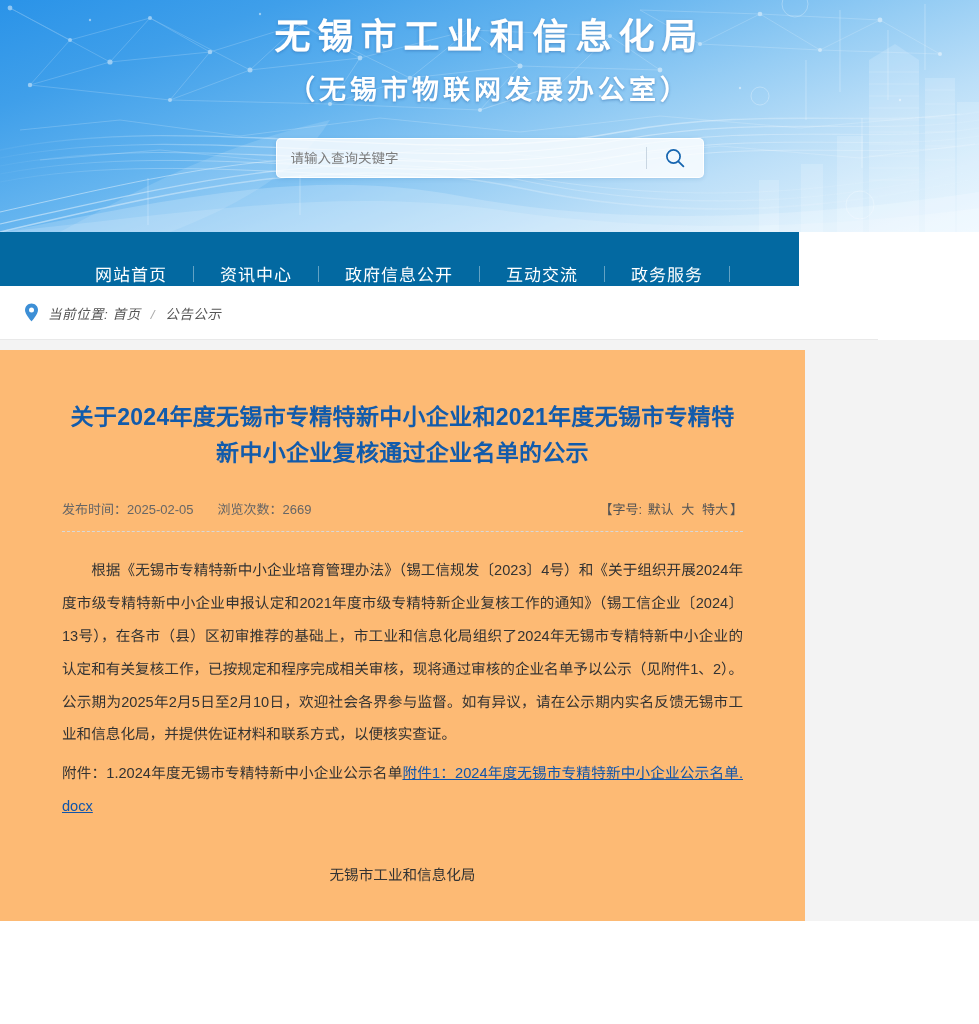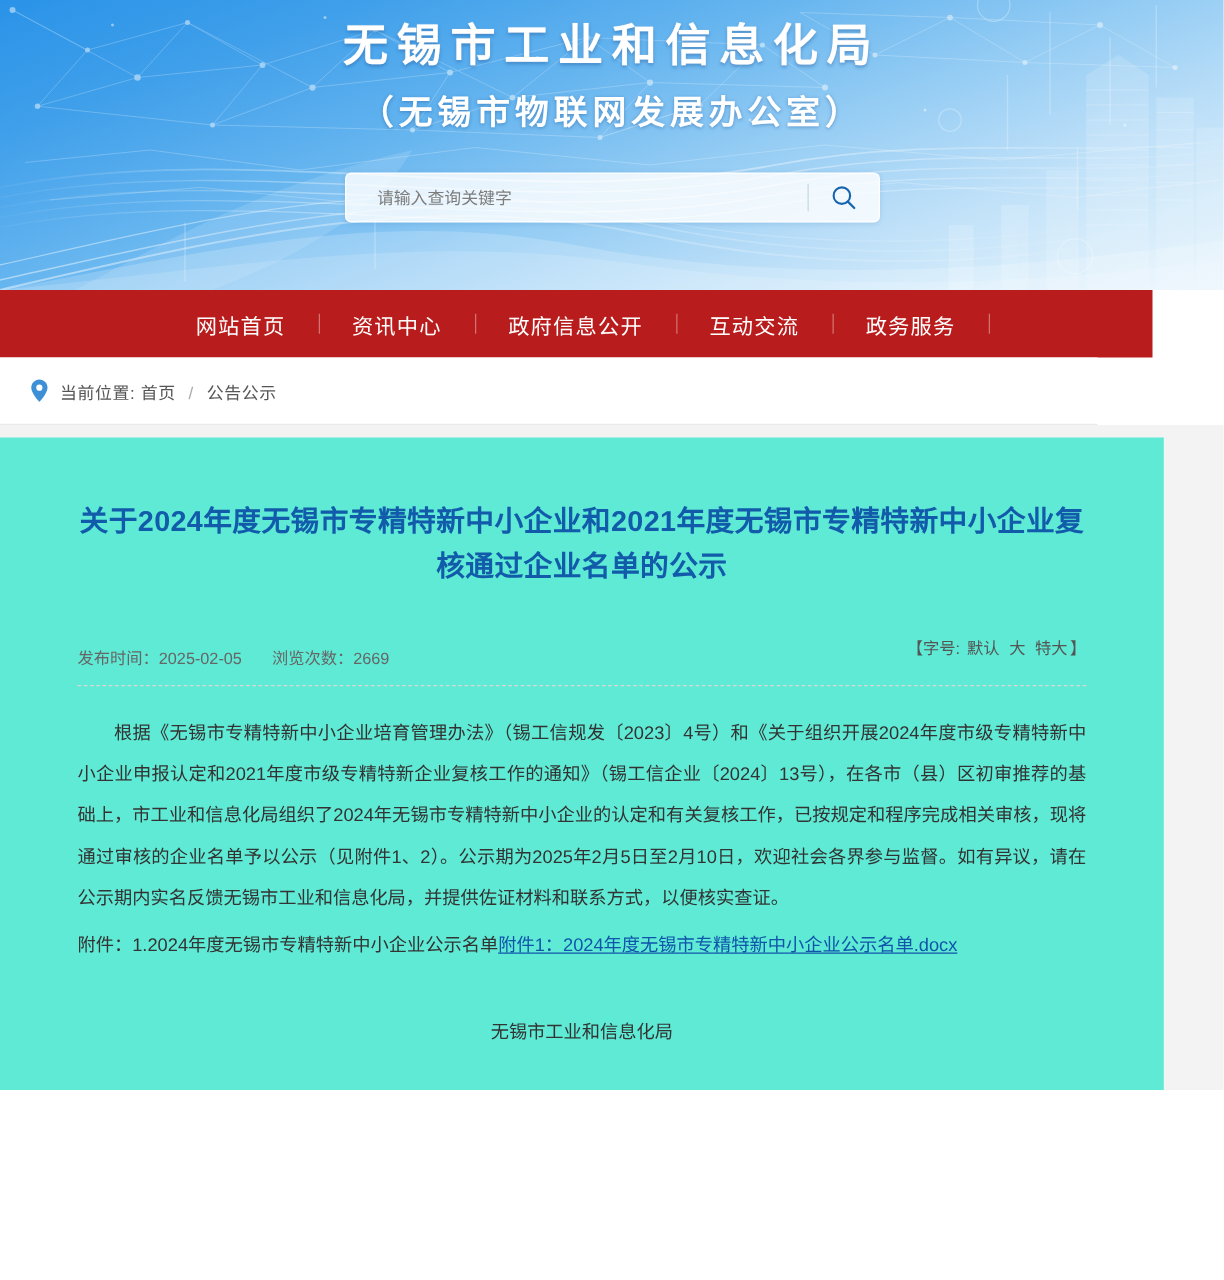--- a/index.html
+++ b/index.html
@@ -102,21 +102,21 @@
     box-shadow: 0 1px 4px rgba(40,100,170,.16);
   }
   .search-input {
     flex: 1;
     border: 0;
     outline: 0;
     background: transparent;
     font-family: "Liberation Sans", sans-serif;
     font-size: 13.5px;
     color: #4a4a4a;
-    padding: 0 25px;
+    padding: 0 14px;
     height: 100%;
   }
   .search-input::placeholder { color: #7d7d7d; }
   .search-divider {
     width: 1px;
     height: 22px;
     background: #c9d6e2;
   }
   .search-btn {
     width: 56px;
@@ -125,25 +125,25 @@
     align-items: center;
     justify-content: center;
     background: transparent;
     border: 0;
     cursor: pointer;
   }
   .search-btn svg { display: block; }
 
   
   .nav {
-    width: 922px;
+    width: 799px;
     height: 54px;
-    background: #b91c1c;
-    display: flex;
-    align-items: center;
+    background: #0369a1;
+    display: flex;
+    align-items: flex-end;
     justify-content: center;
   }
   .nav-list {
     display: flex;
     align-items: center;
     list-style: none;
   }
   .nav-item {
     color: #ffffff;
     font-size: 17px;
@@ -162,40 +162,41 @@
 
   
   .crumb-bar {
     width: 878px;
     height: 54px;
     background: #ffffff;
     display: flex;
     align-items: center;
     padding-left: 24px;
     border-bottom: 1px solid #e9e9e9;
+    font-style: italic;
   }
   .pin-icon { margin-right: 9px; display: block; }
   .crumb-text {
     font-size: 13.5px;
     color: #555;
     letter-spacing: .5px;
   }
   .crumb-link { color: #555; cursor: pointer; }
   .crumb-slash { color: #aaa; margin: 0 6px; }
   .crumb-current { color: #555; }
 
   
   .page-bg {
     width: 979px;
     background: #f3f3f3;
     padding-top: 10px;
   }
   .article {
-    width: 931px;
-    background: #5eead4;
+    width: 805px;
+    background: #fdba74;
     padding: 34px 62px 26px 62px;
   }
 
   .art-title {
     font-size: 23px;
     font-weight: bold;
     color: #125bab;
     text-align: center;
     line-height: 1.55;
     letter-spacing: .3px;
@@ -205,21 +206,21 @@
   .meta-row {
     display: flex;
     align-items: center;
     justify-content: space-between;
     font-size: 13px;
     color: #666;
     padding-bottom: 13px;
     border-bottom: 1px dashed #d8d8d8;
   }
   .meta-left { display: flex; gap: 24px; }
-  .meta-item { white-space: nowrap; margin-top: 17px; }
+  .meta-item { white-space: nowrap; }
   .meta-right { white-space: nowrap; color: #555; margin-left: 40px; }
   .fs-opt { cursor: pointer; margin: 0 2px; }
 
   .art-body {
     padding-top: 22px;
     font-size: 14.6px;
     line-height: 2.25;
     color: #333;
     text-align: justify;
   }

